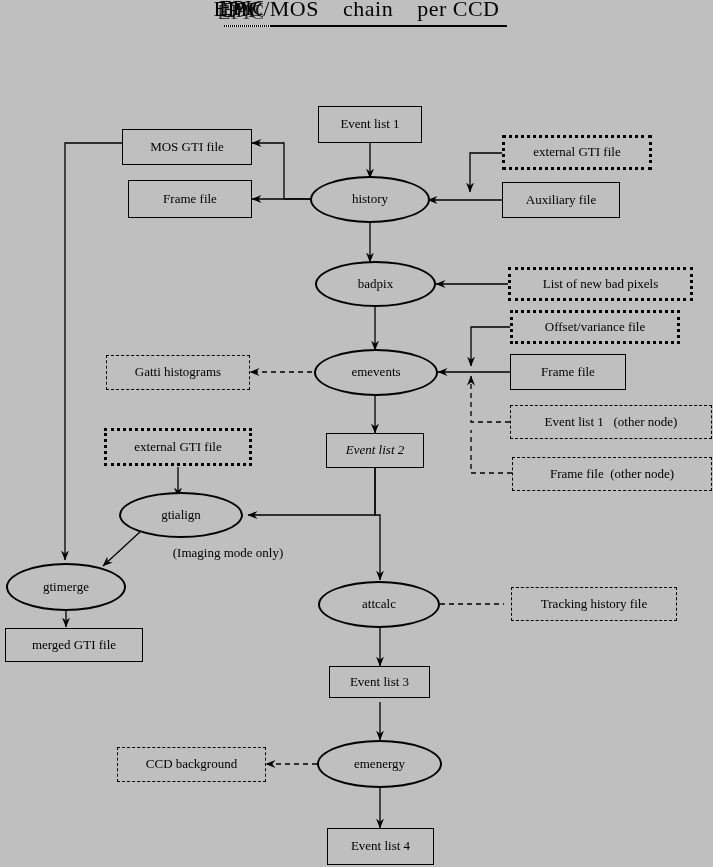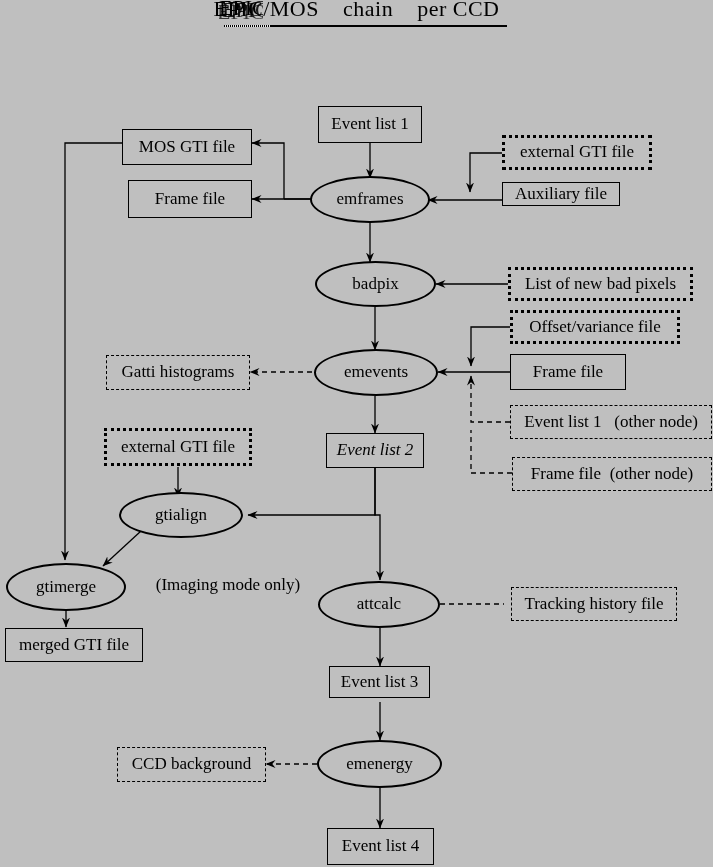--- a/index.html
+++ b/index.html
@@ -23,21 +23,21 @@
     height: 867px;
     pointer-events: none;
   }
   .node {
     position: absolute;
     display: flex;
     align-items: center;
     justify-content: center;
     box-sizing: border-box;
     color: #000;
-    font-size: 17px;
+    font-size: 13px;
     line-height: 1.1;
     text-align: center;
     white-space: pre;
   }
   .box-solid {
     border: 1.4px solid #000;
     background: #bfbfbf;
   }
   .box-dashed {
     border: 1.2px dashed #000;
@@ -48,21 +48,20 @@
     background: #bfbfbf;
   }
   .ellipse {
     background: #bfbfbf;
     border: 2.2px solid #000;
     border-radius: 50%;
   }
   .plain {
     background: transparent;
     border: none;
-    margin-top: 32px;
   }
   #title-wrap {
     position: absolute;
     left: 0;
     top: -4px;
     width: 713px;
     text-align: center;
   }
   #title-text {
     display: inline-block;
@@ -201,28 +200,28 @@
 
   <div class="node box-solid" style="left:122px; top:129px; width:130px; height:36px;">
     <span>MOS GTI file</span>
   </div>
 
   <div class="node box-solid" style="left:128px; top:180px; width:124px; height:38px;">
     <span>Frame file</span>
   </div>
 
   <div class="node ellipse" style="left:310px; top:176px; width:120px; height:47px;">
-    <span>emframes</span>
+    <span>history</span>
   </div>
 
   <div class="node box-dotted" style="left:502px; top:135px; width:150px; height:35px;">
     <span>external GTI file</span>
   </div>
 
-  <div class="node box-solid" style="left:502px; top:182px; width:118px; height:24px;">
+  <div class="node box-solid" style="left:502px; top:182px; width:118px; height:36px;">
     <span>Auxiliary file</span>
   </div>
 
   <div class="node ellipse" style="left:315px; top:261px; width:121px; height:46px;">
     <span>badpix</span>
   </div>
 
   <div class="node box-dotted" style="left:508px; top:267px; width:185px; height:34px;">
     <span>List of new bad pixels</span>
   </div>

